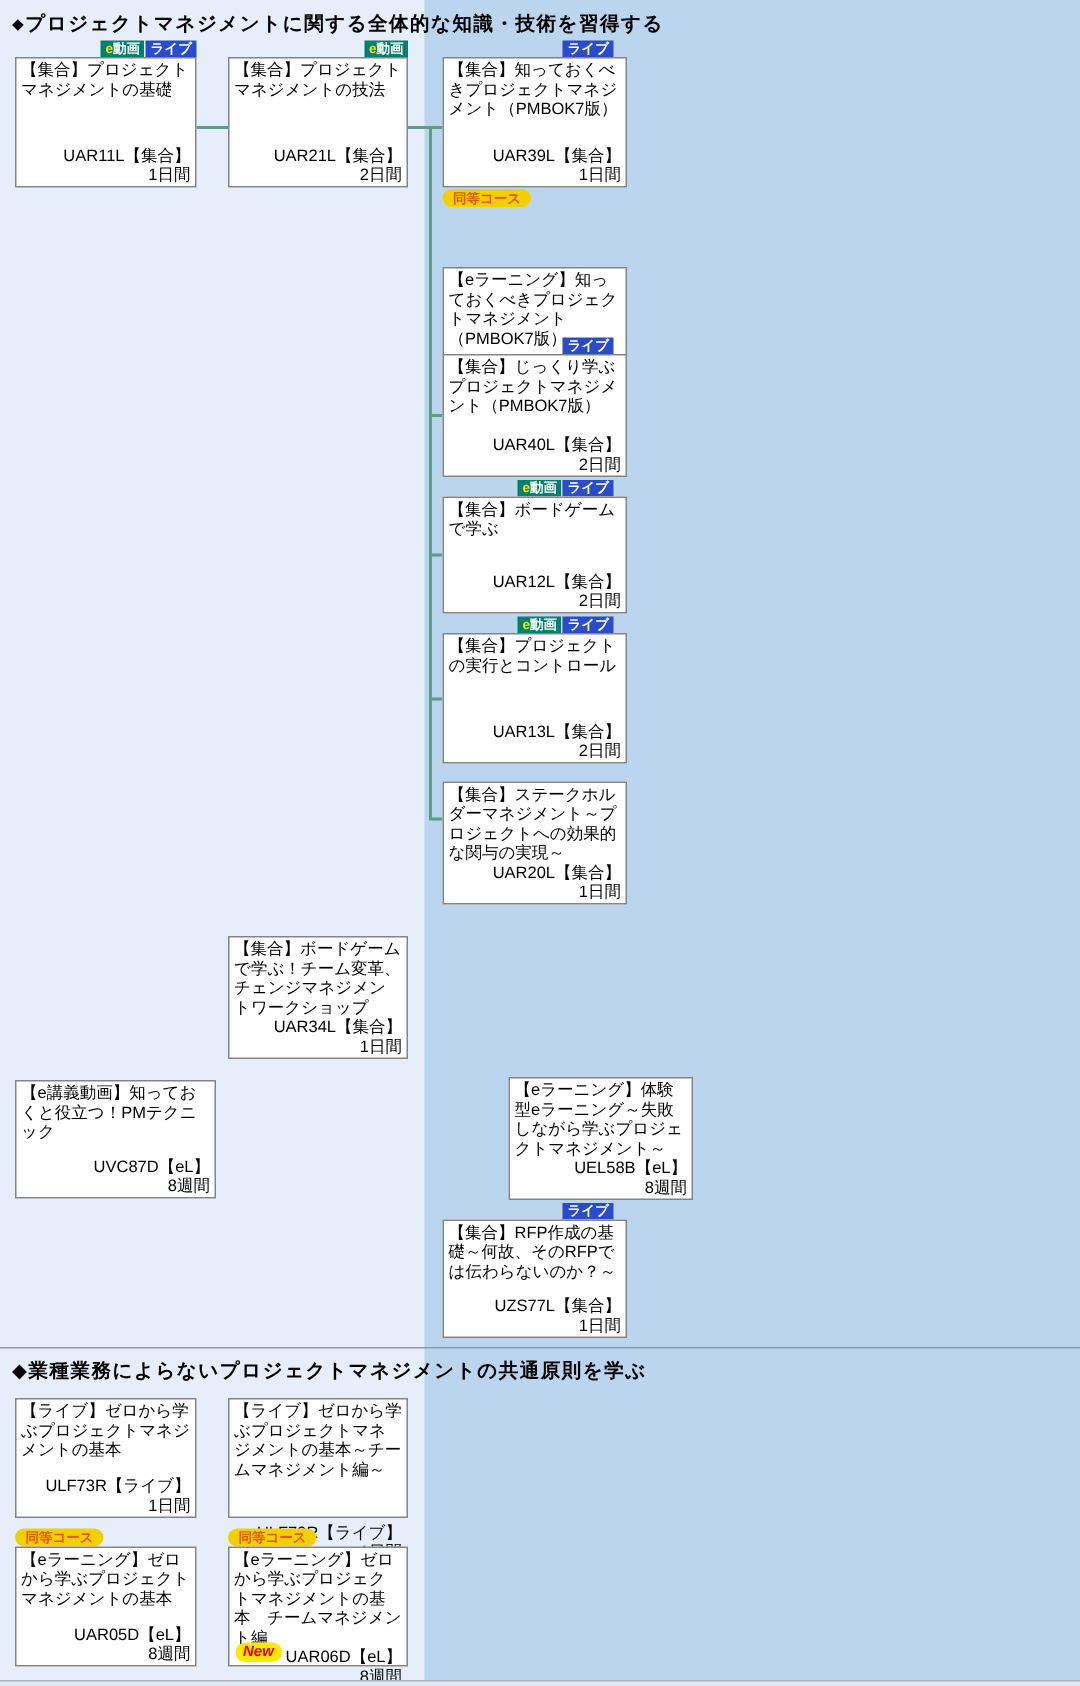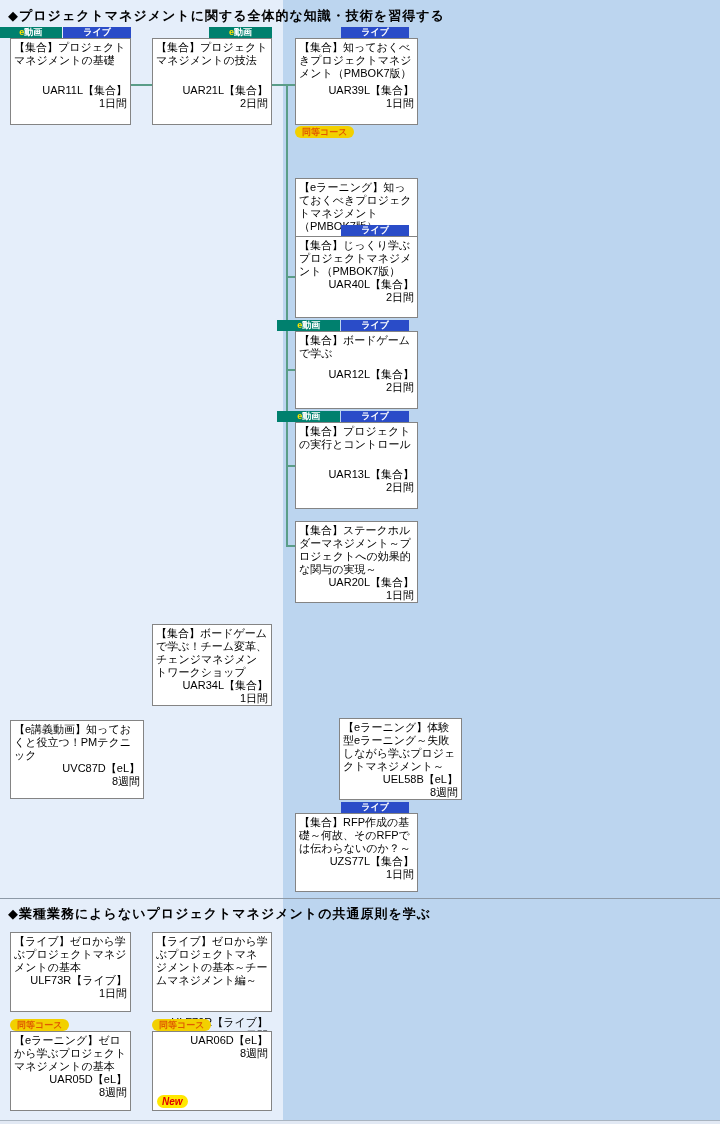--- a/index.html
+++ b/index.html
@@ -7,37 +7,37 @@
   #page{position:relative;width:720px;height:1124px;background:#bcd5ef;overflow:hidden;}
   #left-panel{position:absolute;left:0;top:0;width:283px;height:1124px;background:#e5eefa;}
   .sec-h{position:absolute;font-size:13px;font-weight:bold;color:#000;white-space:nowrap;letter-spacing:1px;}
   .line{position:absolute;background:#5a9d88;}
   .divider{position:absolute;left:0;width:720px;height:1px;background:#8d99a6;}
   .bottom-strip{position:absolute;left:0;top:1120px;width:720px;height:4px;background:#e2e9f4;border-top:1px solid #a9b4c0;}
   .course{position:absolute;}
   .tagrow{height:12px;display:flex;justify-content:flex-end;align-items:flex-end;gap:1px;}
   .tagrow.tr-left{justify-content:flex-start;}
   .tagrow.pr9{padding-right:9px;}
-  .tag{display:inline-block;font-size:9px;line-height:11px;font-weight:bold;color:#fff;padding:0 20px;white-space:nowrap;}
+  .tag{display:inline-block;font-size:9px;line-height:11px;font-weight:bold;color:#fff;padding:0 3px;white-space:nowrap;}
   .tag-evideo{background:#00806e;}
   .tag-evideo::first-letter{color:#ffe400;}
   .tag-live{background:#2a4cc8;}
   .badge-eq{display:inline-block;background:#f2d000;color:#e05a00;font-size:9px;line-height:12px;font-weight:bold;padding:0 7px;border-radius:7px;white-space:nowrap;}
-  .box{position:relative;background:#fff;border:1px solid #848484;box-sizing:border-box;display:flex;flex-direction:column;justify-content:space-between;padding:2px 3px 14px 3px;font-size:11px;line-height:13px;color:#000;cursor:pointer;}
+  .box{position:relative;background:#fff;border:1px solid #848484;box-sizing:border-box;display:flex;flex-direction:column;justify-content:space-between;padding:2px 3px 0 3px;font-size:11px;line-height:13px;color:#000;cursor:pointer;}
   .title{text-align:left;}
   .meta{text-align:right;}
   .new-badge{position:absolute;left:4px;bottom:2px;background:#ffe800;color:#e00000;font-weight:bold;font-style:italic;font-size:10px;line-height:13px;padding:0 5px;border-radius:9px;}
 </style>
 </head>
 <body>
 
 <div id="page">
   <div id="left-panel"></div>
 
-  <div class="sec-h" style="left:8px;top:7px;">◆プロジェクトマネジメントに関する全体的な知識・技術を習得する</div>
+  <div class="sec-h" style="left:8px;top:7px;font-family:Liberation Mono, monospace;">◆プロジェクトマネジメントに関する全体的な知識・技術を習得する</div>
 
   <div class="line" style="left:131px;top:84px;width:21px;height:2px;"></div>
   <div class="line" style="left:272px;top:84px;width:23px;height:2px;"></div>
   <div class="line" style="left:286px;top:84px;width:2px;height:463px;"></div>
   <div class="line" style="left:288px;top:276px;width:7px;height:2px;"></div>
   <div class="line" style="left:288px;top:369px;width:7px;height:2px;"></div>
   <div class="line" style="left:288px;top:465px;width:7px;height:2px;"></div>
   <div class="line" style="left:288px;top:545px;width:7px;height:2px;"></div>
 
   <div class="course" style="left:10px;top:26px;width:121px;">
@@ -227,20 +227,21 @@
           <div>8週間</div>
         </div>
     </div>
   </div>
 
   <div class="course" style="left:152px;top:1019px;width:120px;">
     <div class="tagrow tr-left">
       <span class="badge-eq">同等コース</span>
     </div>
     <div class="box" style="height:80px;">
+      <div class="title">【eラーニング】ゼロから学ぶプロジェクトマネジメントの基本　チームマネジメント編</div>
       <div class="meta">
           <div>UAR06D【eL】</div>
           <div>8週間</div>
         </div>
       <span class="new-badge">New</span>
     </div>
   </div>
 
   <div class="bottom-strip"></div>
 </div>

